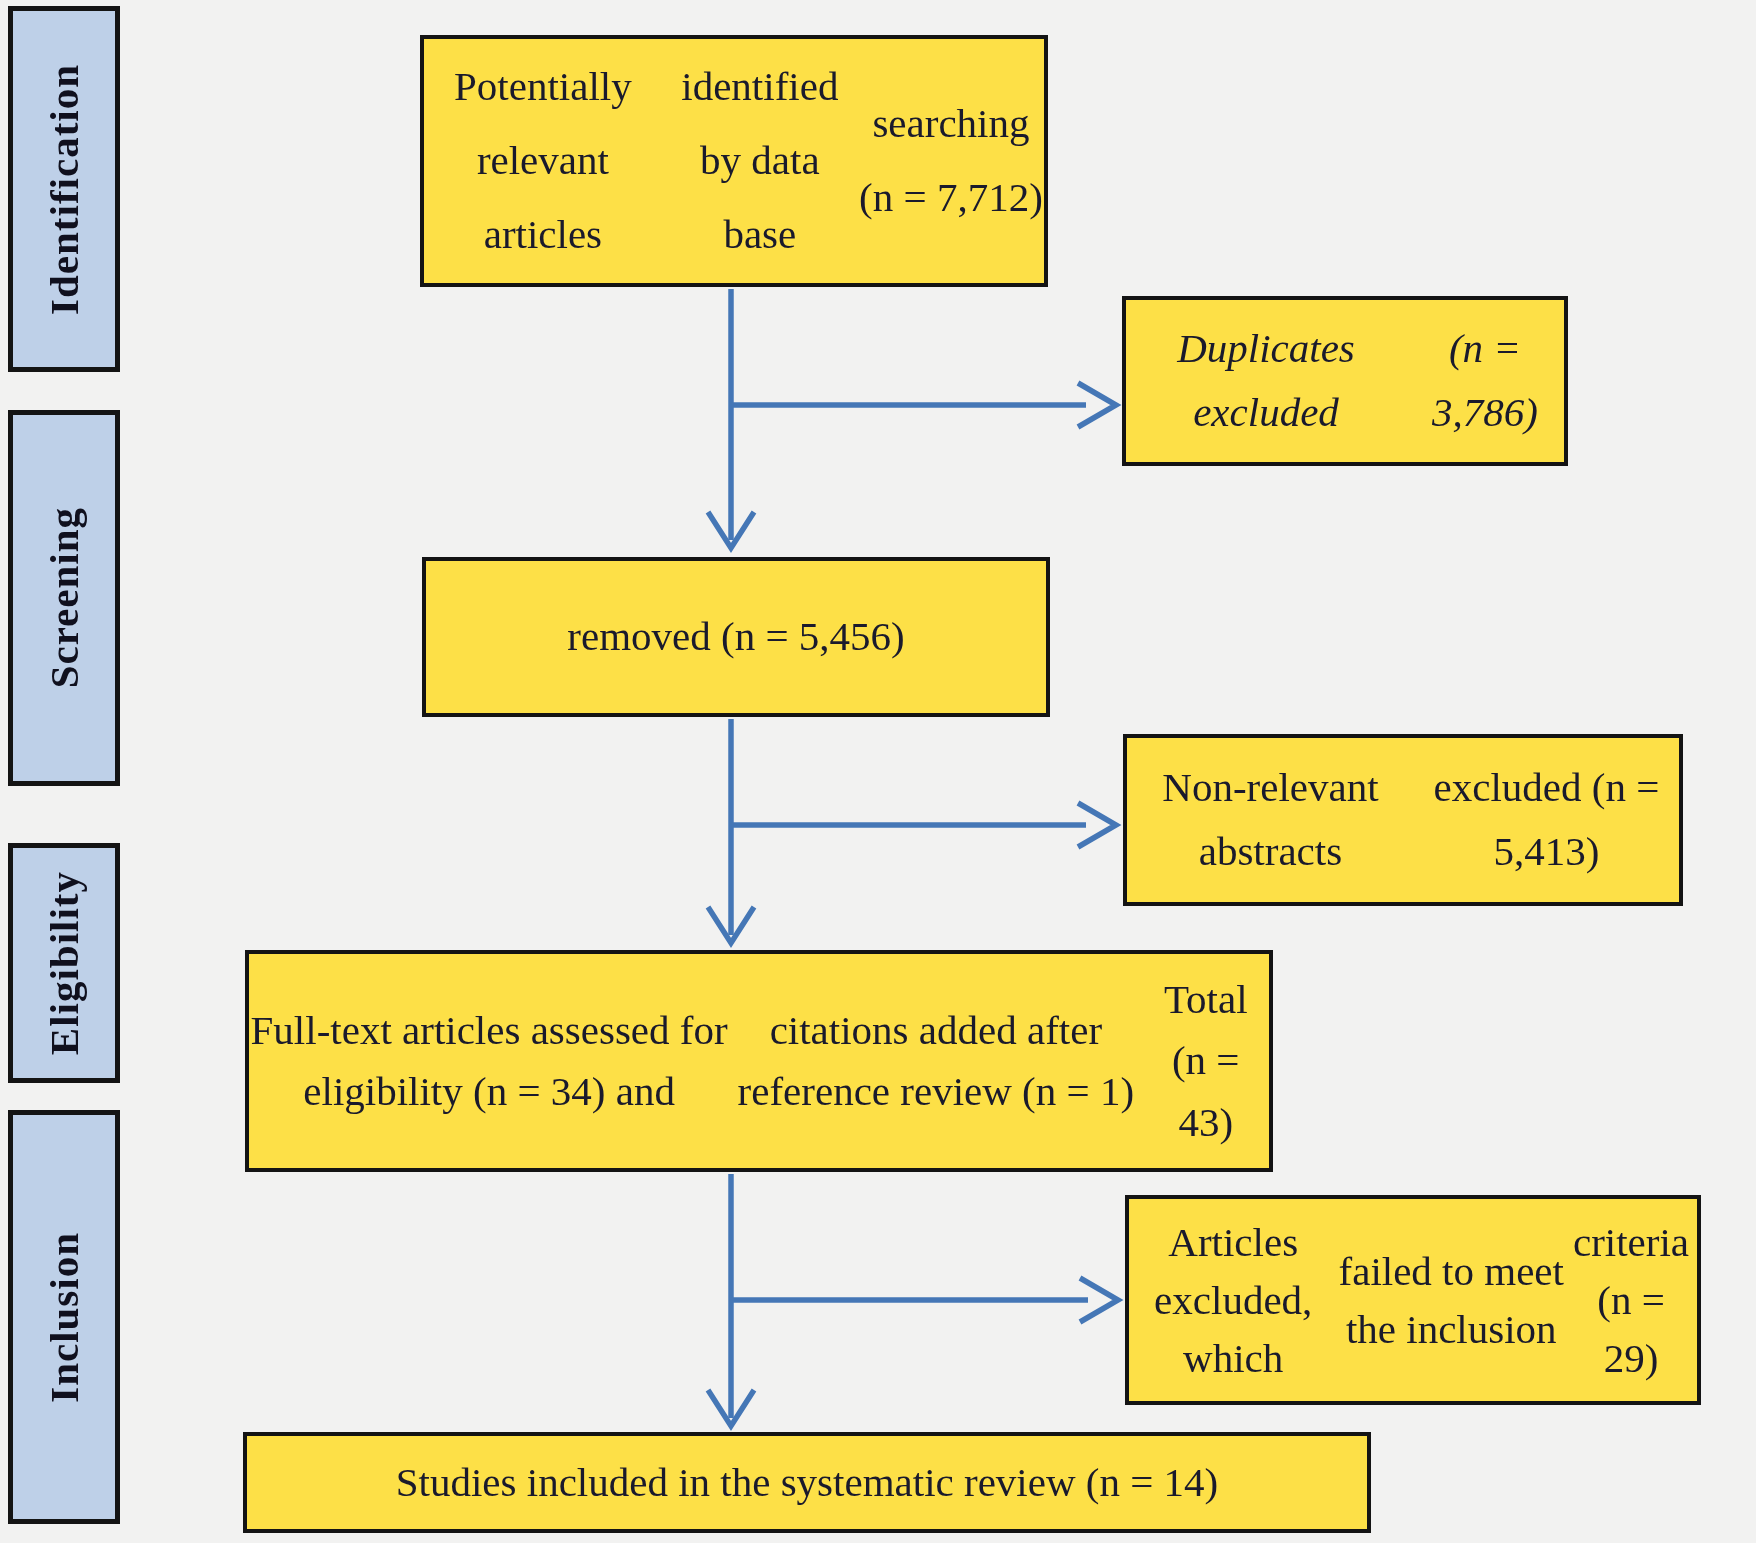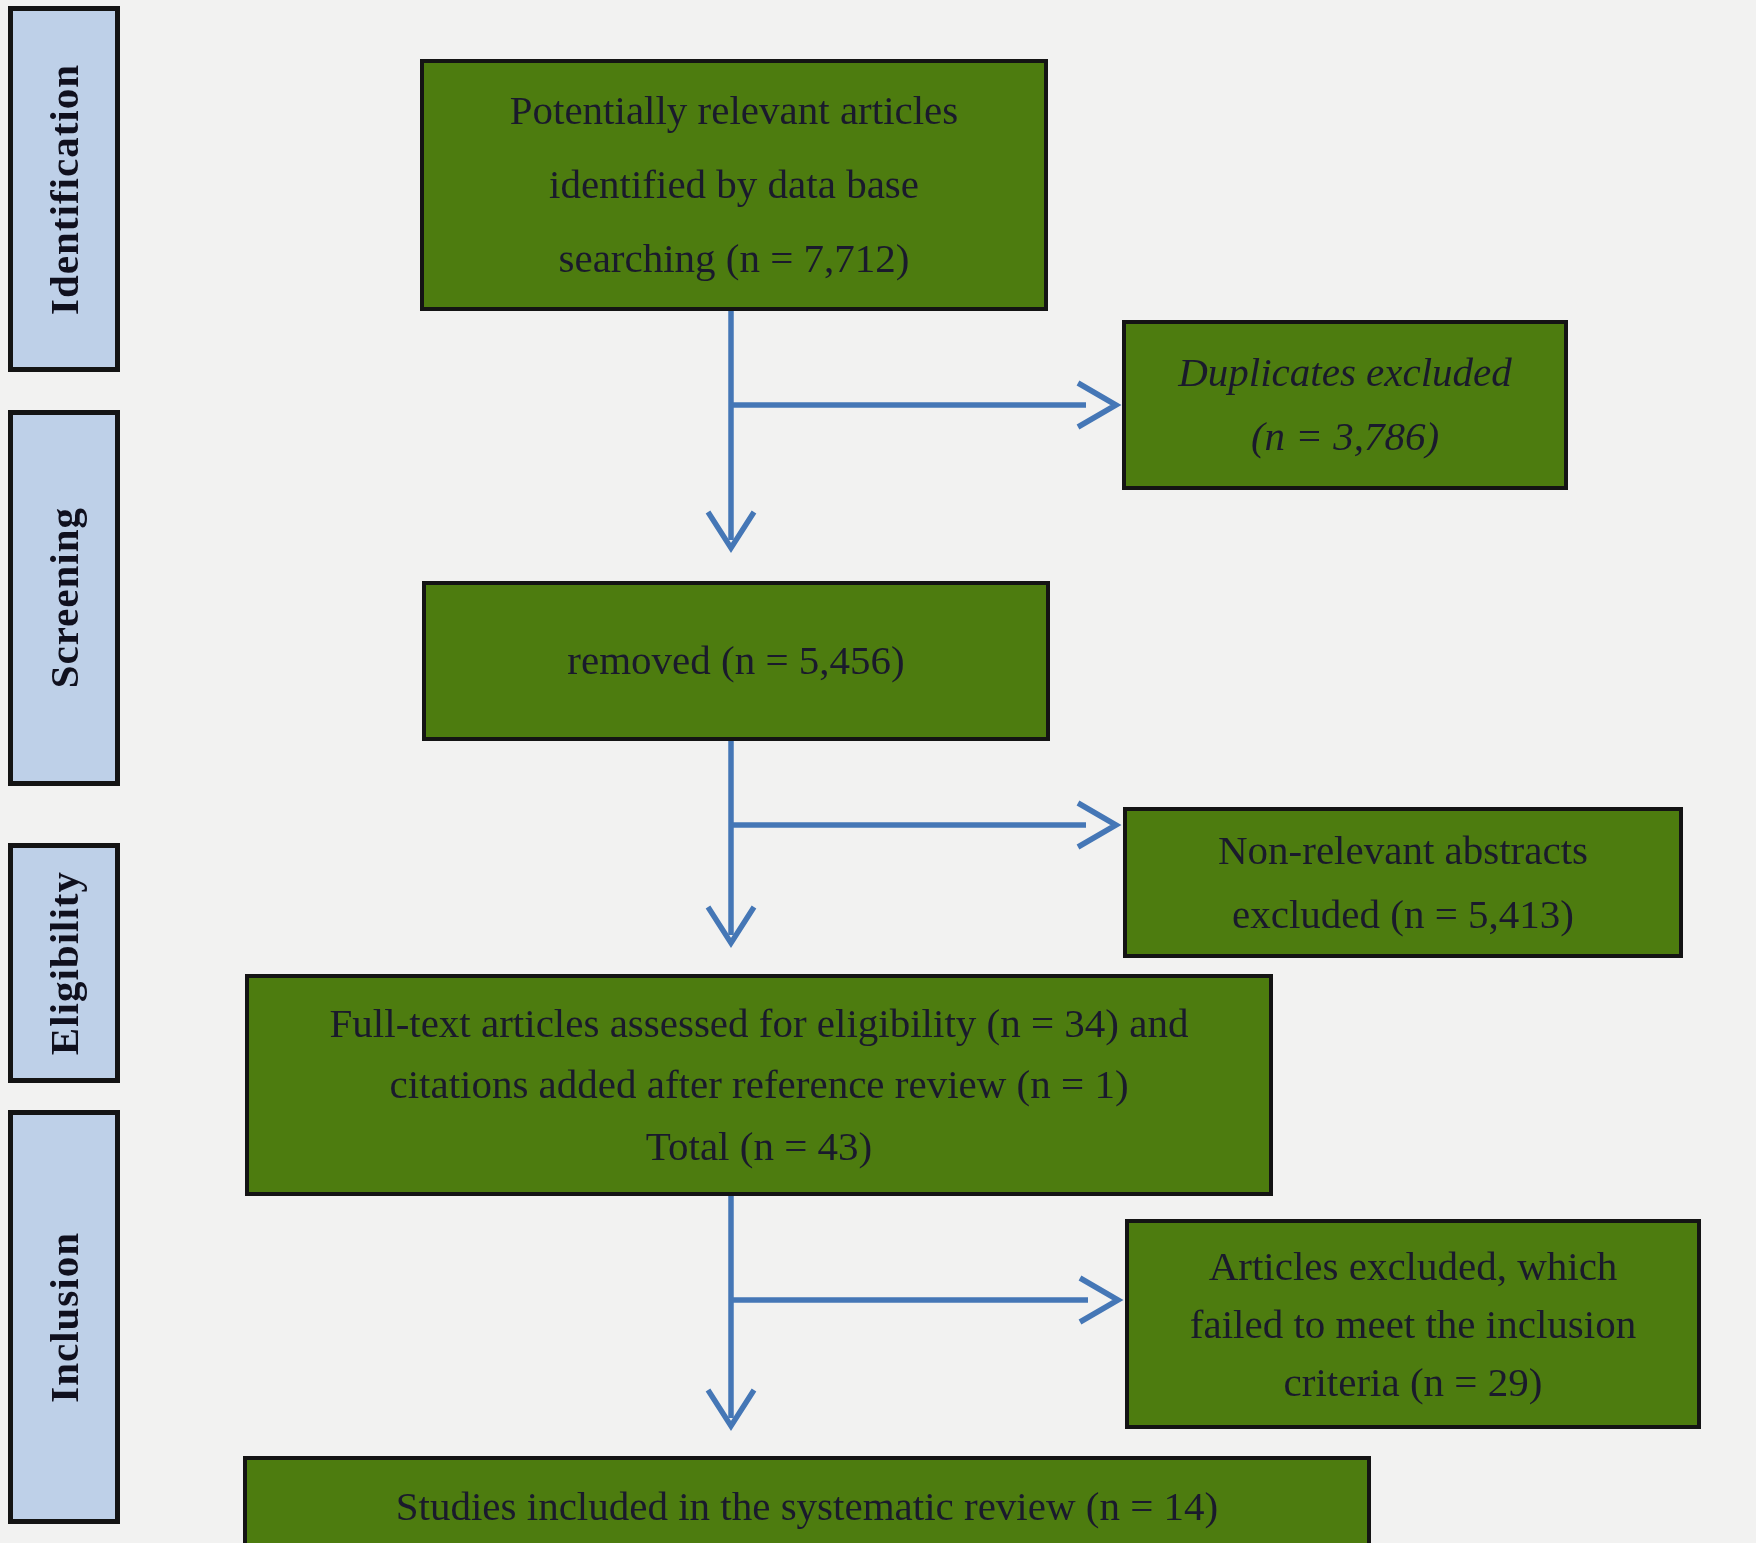--- a/index.html
+++ b/index.html
@@ -31,39 +31,38 @@
     font-size: 41px;
     letter-spacing: 1px;
     color: #10101e;
     white-space: nowrap;
   }
 
   
   .flowbox {
     position: absolute;
     box-sizing: border-box;
-    background: #4d7c0f;
+    background: #fde047;
     border: 4px solid #141414;
     display: flex;
-    flex-direction: column;
+    flex-direction: row;
     align-items: center;
     justify-content: center;
     text-align: center;
     color: #1a1a2c;
-    margin-top: 24px;
   }
   .flowbox .line { font-size: 41px; }
 
   .b1 { left: 420px;  top: 35px;   width: 628px;  height: 252px; }
   .b1 .line { line-height: 1.80; }
   .b2 { left: 1122px; top: 296px;  width: 446px;  height: 170px; font-style: italic; }
   .b2 .line { line-height: 1.55; }
   .b3 { left: 422px;  top: 557px;  width: 628px;  height: 160px; }
   .b3 .line { line-height: 1.70; }
-  .b4 { left: 1123px; top: 783px;  width: 560px;  height: 151px; }
+  .b4 { left: 1123px; top: 734px;  width: 560px;  height: 172px; }
   .b4 .line { line-height: 1.55; }
   .b5 { left: 245px;  top: 950px;  width: 1028px; height: 222px; }
   .b5 .line { line-height: 1.50; }
   .b6 { left: 1125px; top: 1195px; width: 576px;  height: 210px; }
   .b6 .line { line-height: 1.42; }
   .b7 { left: 243px;  top: 1432px; width: 1128px; height: 101px; }
   .b7 .line { line-height: 1.2; }
 
   .arrow-layer {
     position: absolute;

